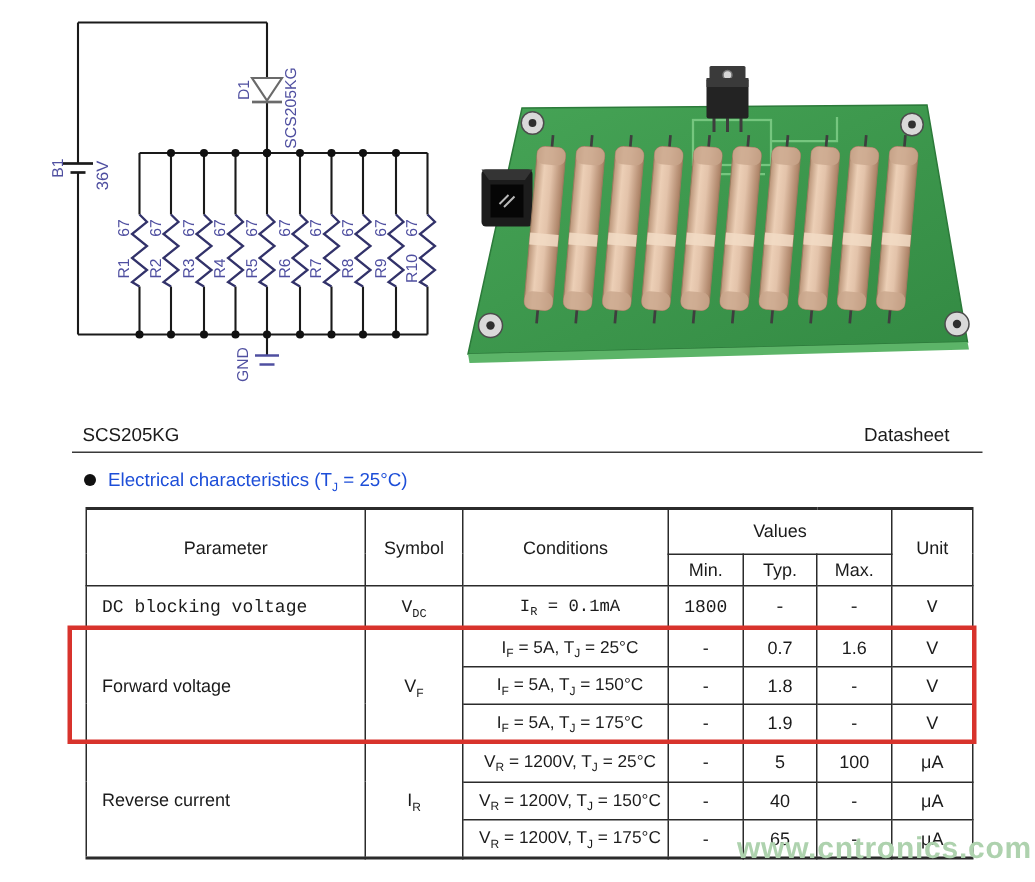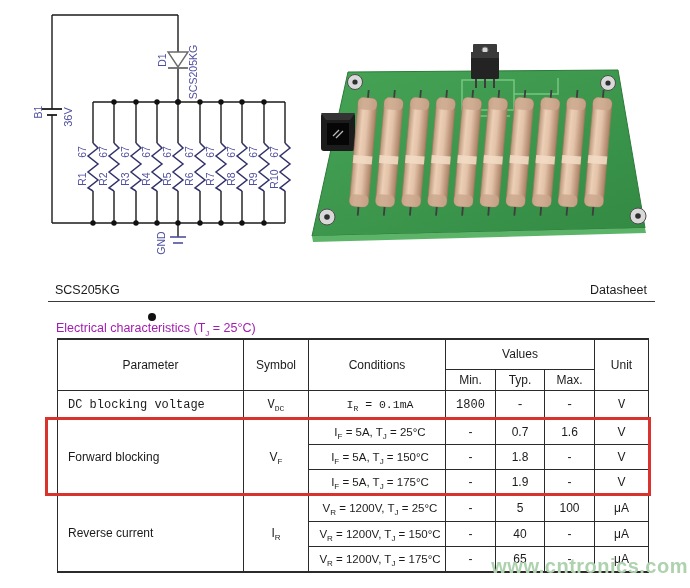--- a/index.html
+++ b/index.html
@@ -14,25 +14,25 @@
   #pcb{position:absolute;left:300px;top:30px;}
 
   
   .doc-header{
     position:absolute;left:48px;top:283px;width:607px;
     display:flex;justify-content:space-between;align-items:flex-end;
     border-bottom:1.5px solid #3a3a3a;padding-bottom:4px;
     font-size:12.5px;color:#1b1b1b;
   }
   .doc-header .part{margin-left:7px;}
-  .doc-header .dtype{margin-right:8px;}
+  .doc-header .dtype{margin-right:22px;}
 
   .section-heading{
     position:absolute;left:56px;top:313px;display:flex;align-items:center;
-    font-size:12.5px;color:#a21caf;flex-direction:column;
+    font-size:12.5px;color:#1d4ed8;
   }
   .bullet{width:8px;height:8px;border-radius:50%;background:#111;margin-right:8px;flex:0 0 auto;}
 
   sub{font-size:8px;line-height:0;}
 
   
   table.ds{
     position:absolute;left:57px;top:338px;width:591px;
     border-collapse:collapse;table-layout:fixed;
     font-size:12px;color:#1b1b1b;
@@ -332,21 +332,21 @@
         <td class="c-param">DC blocking voltage</td>
         <td><span>V</span><sub>DC</sub></td>
         <td class="c-cond"><span>I</span><sub>R</sub><span> = 0.1mA</span><sub></sub><span></span></td>
         <td>1800</td>
         <td>-</td>
         <td>-</td>
         <td>V</td>
       </tr>
 
       <tr class="r2">
-        <td class="c-param" rowspan="3">Forward blocking</td>
+        <td class="c-param" rowspan="3">Forward voltage</td>
         <td rowspan="3"><span>V</span><sub>F</sub></td>
         <td class="c-cond"><span>I</span><sub>F</sub><span> = 5A, T</span><sub>J</sub><span> = 25°C</span></td>
         <td>-</td>
         <td>0.7</td>
         <td>1.6</td>
         <td>V</td>
       </tr>
       <tr class="r3">
         <td class="c-cond"><span>I</span><sub>F</sub><span> = 5A, T</span><sub>J</sub><span> = 150°C</span></td>
         <td>-</td>

